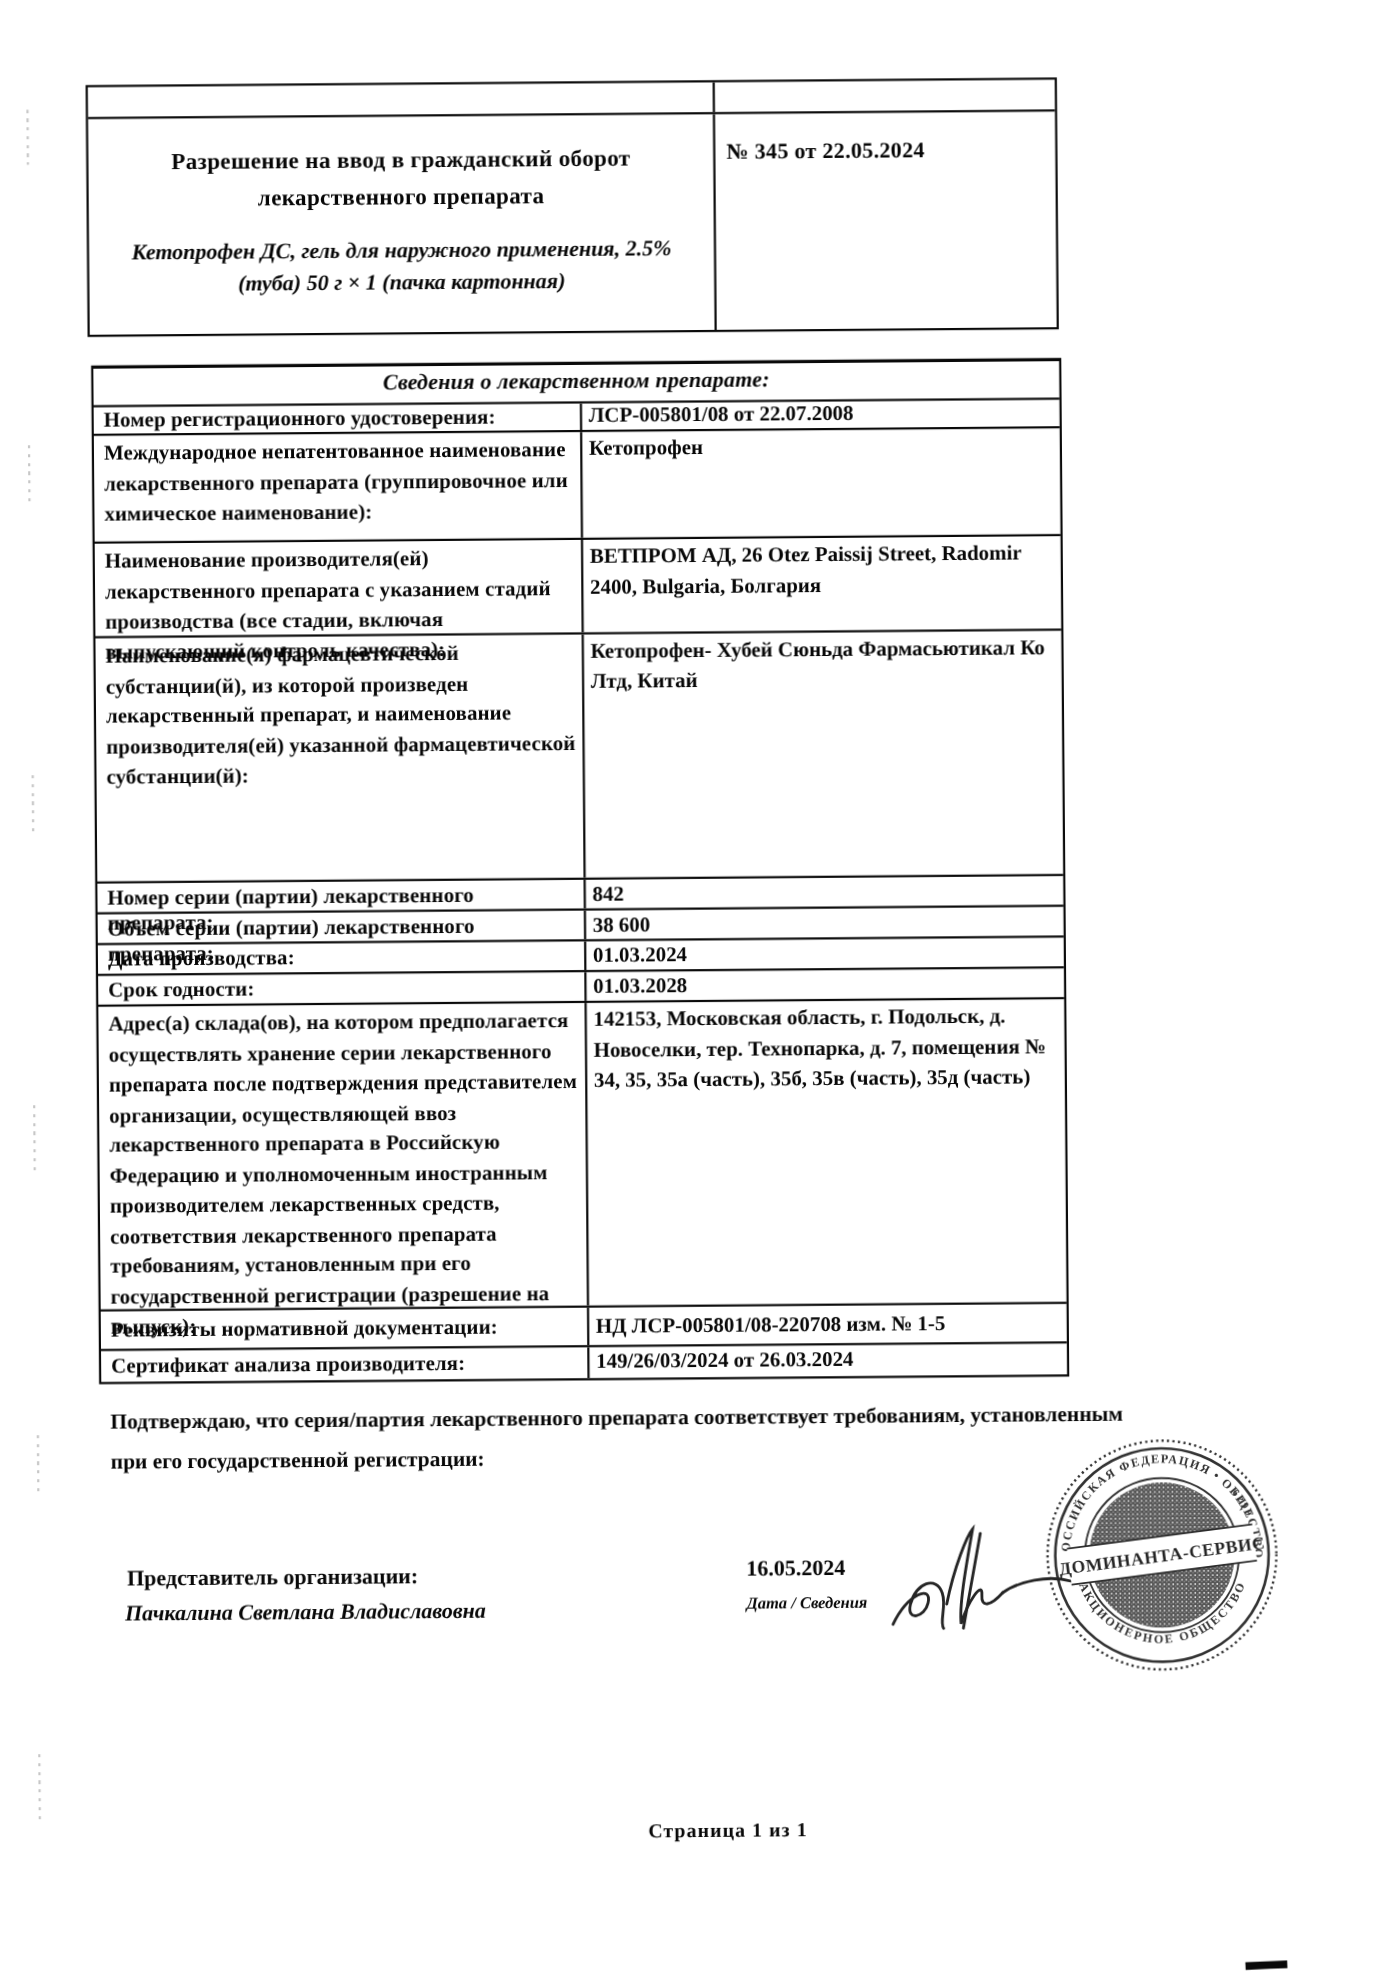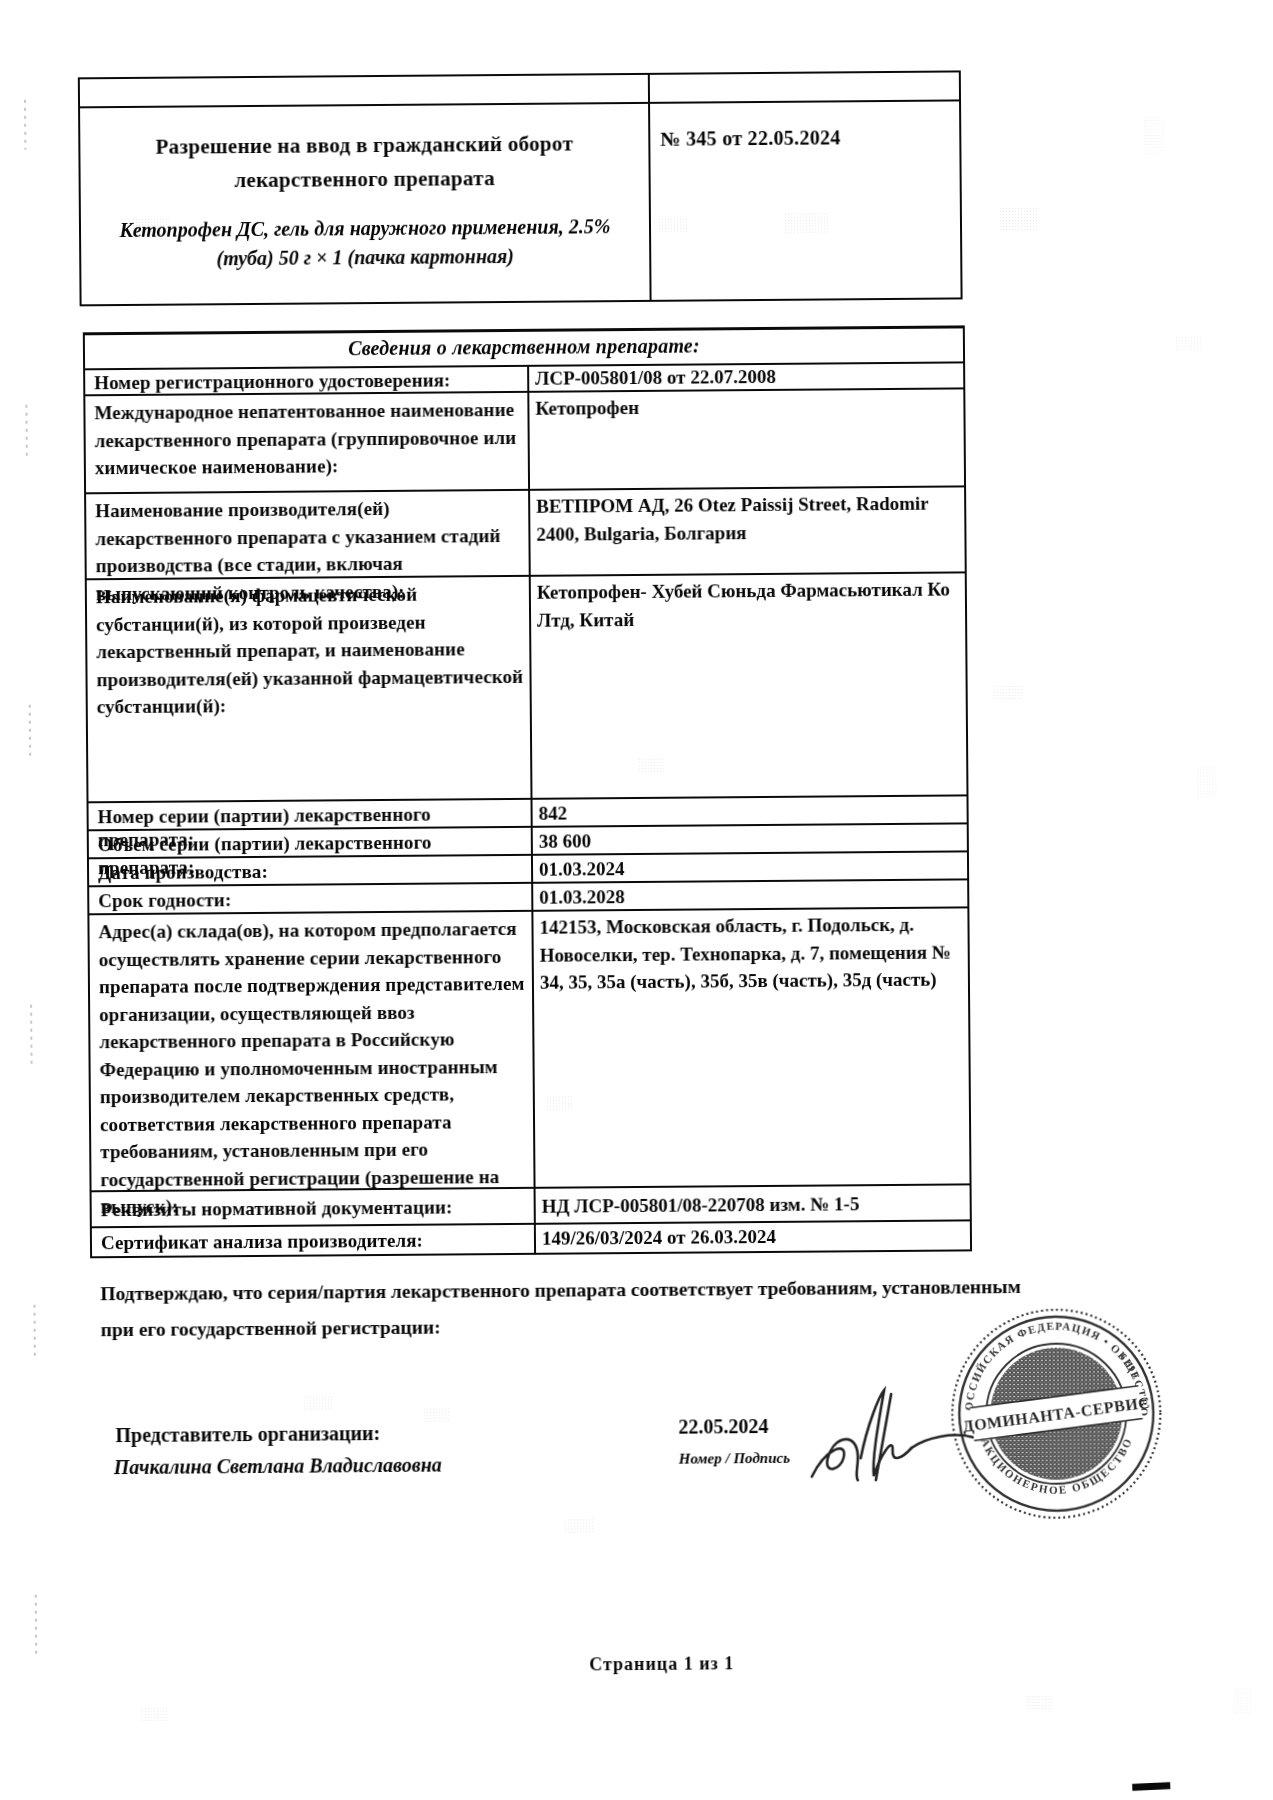--- a/index.html
+++ b/index.html
@@ -150,22 +150,22 @@
         <div class="rc" style="line-height:24px">
             <div class="val">149/26/03/2024 от 26.03.2024</div>
           </div>
       </div>
     </div>
 
     <p class="confirm">Подтверждаю, что серия/партия лекарственного препарата соответствует требованиям, установленным при его государственной регистрации:</p>
 
     <div class="rep-label">Представитель организации:</div>
     <div class="rep-name">Пачкалина Светлана Владиславовна</div>
-    <div class="sig-date">22.05.2024</div>
-    <div class="sig-caption">Номер / Подпись</div>
+    <div class="sig-date">16.05.2024</div>
+    <div class="sig-caption">Дата / Сведения</div>
 
     <svg class="signature" viewBox="0 0 190 130">
       <g fill="none" stroke="#161616" stroke-width="2.6" stroke-linecap="round" opacity="0.9">
         <path d="M8,96 C22,68 44,60 40,77 C37,90 20,94 24,78 C29,58 48,52 53,68 C57,80 50,94 54,100"></path>
         <path d="M57,78 C64,44 76,16 81,10 C76,38 68,78 70,96 C76,76 90,56 89,70 C88,82 97,80 108,68"></path>
         <path d="M88,14 L72,100"></path>
         <path d="M108,68 C122,58 150,52 170,58"></path>
       </g>
     </svg>
 

